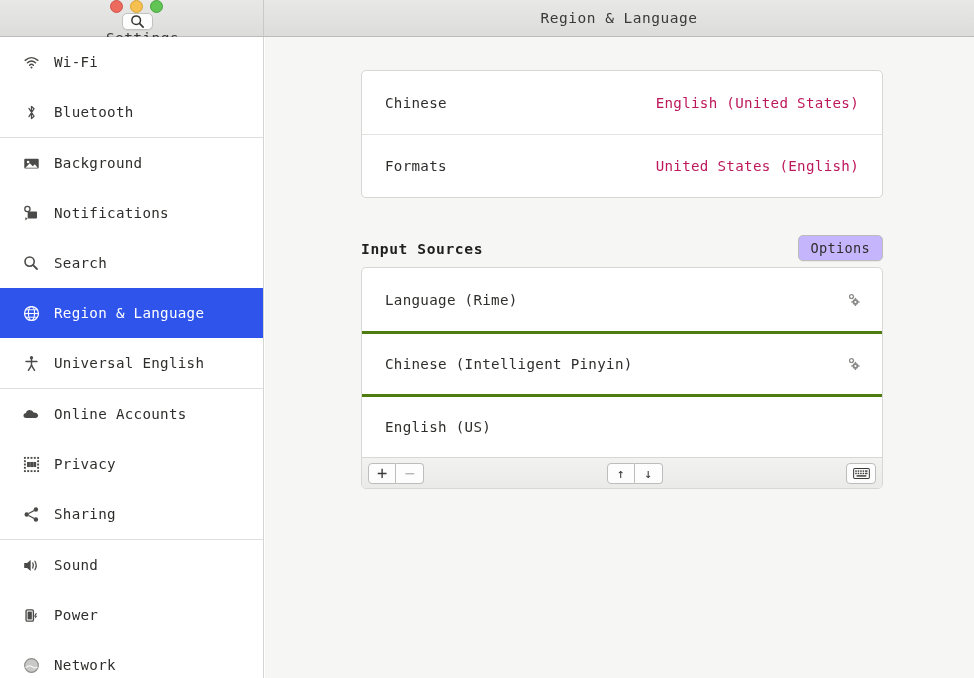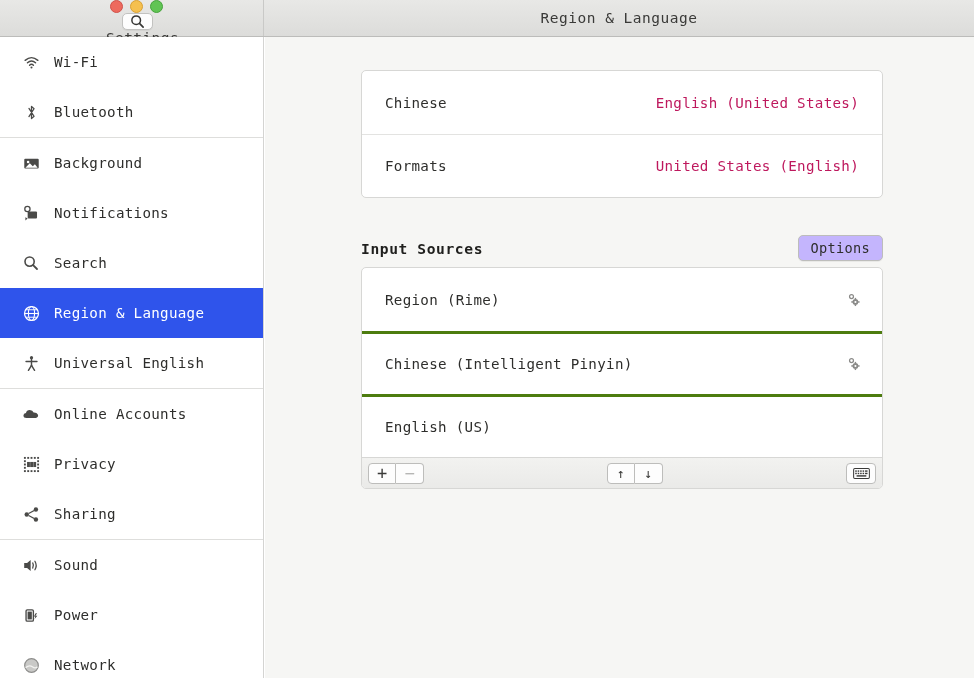--- a/index.html
+++ b/index.html
@@ -350,21 +350,21 @@
   <div id="is-header">
     <span class="sec-title">Input Sources</span>
     <div class="options-btn">
       <span>Options</span>
     </div>
   </div>
 
   <div class="card" id="card-sources">
 
     <div class="src-row">
-      <span>Region (Rime)</span>
+      <span>Language (Rime)</span>
       <span class="pref">
         <svg width="16" height="16" viewBox="0 0 18 18">
           <g fill="currentColor">
             <circle cx="6.2" cy="5.2" r="2.2" fill="none" stroke="currentColor" stroke-width="1.4"></circle>
             <circle cx="10.6" cy="11.2" r="3.2"></circle>
             <circle cx="10.6" cy="11.2" r="1.2" fill="#ffffff"></circle>
             <rect x="9.8" y="6.6" width="1.6" height="2.1"></rect>
             <rect x="9.8" y="13.7" width="1.6" height="2.1"></rect>
             <rect x="5.9" y="10.4" width="2.1" height="1.6"></rect>
             <rect x="13.2" y="10.4" width="2.1" height="1.6"></rect>

